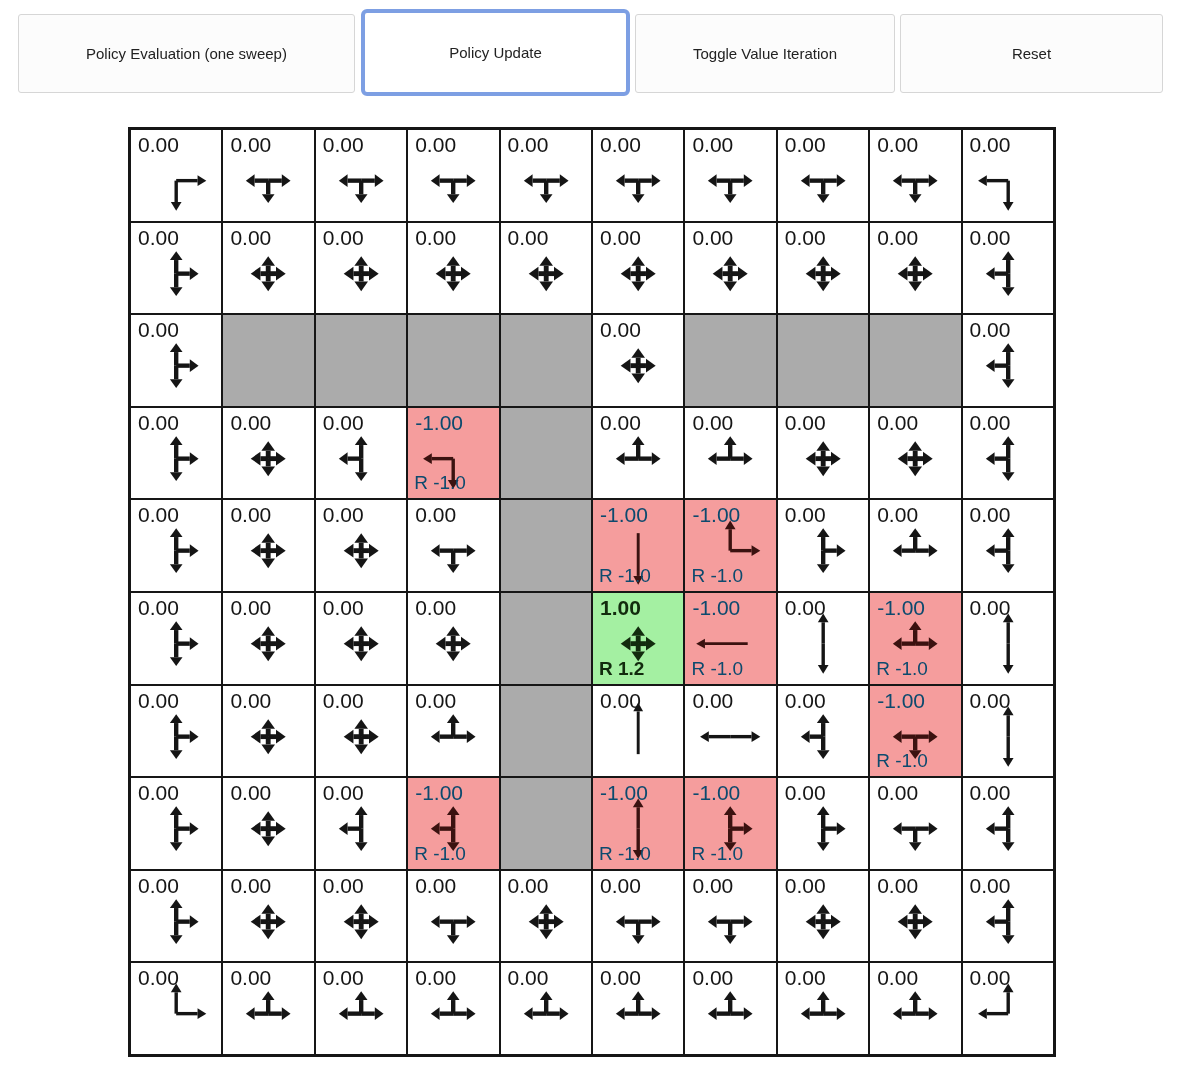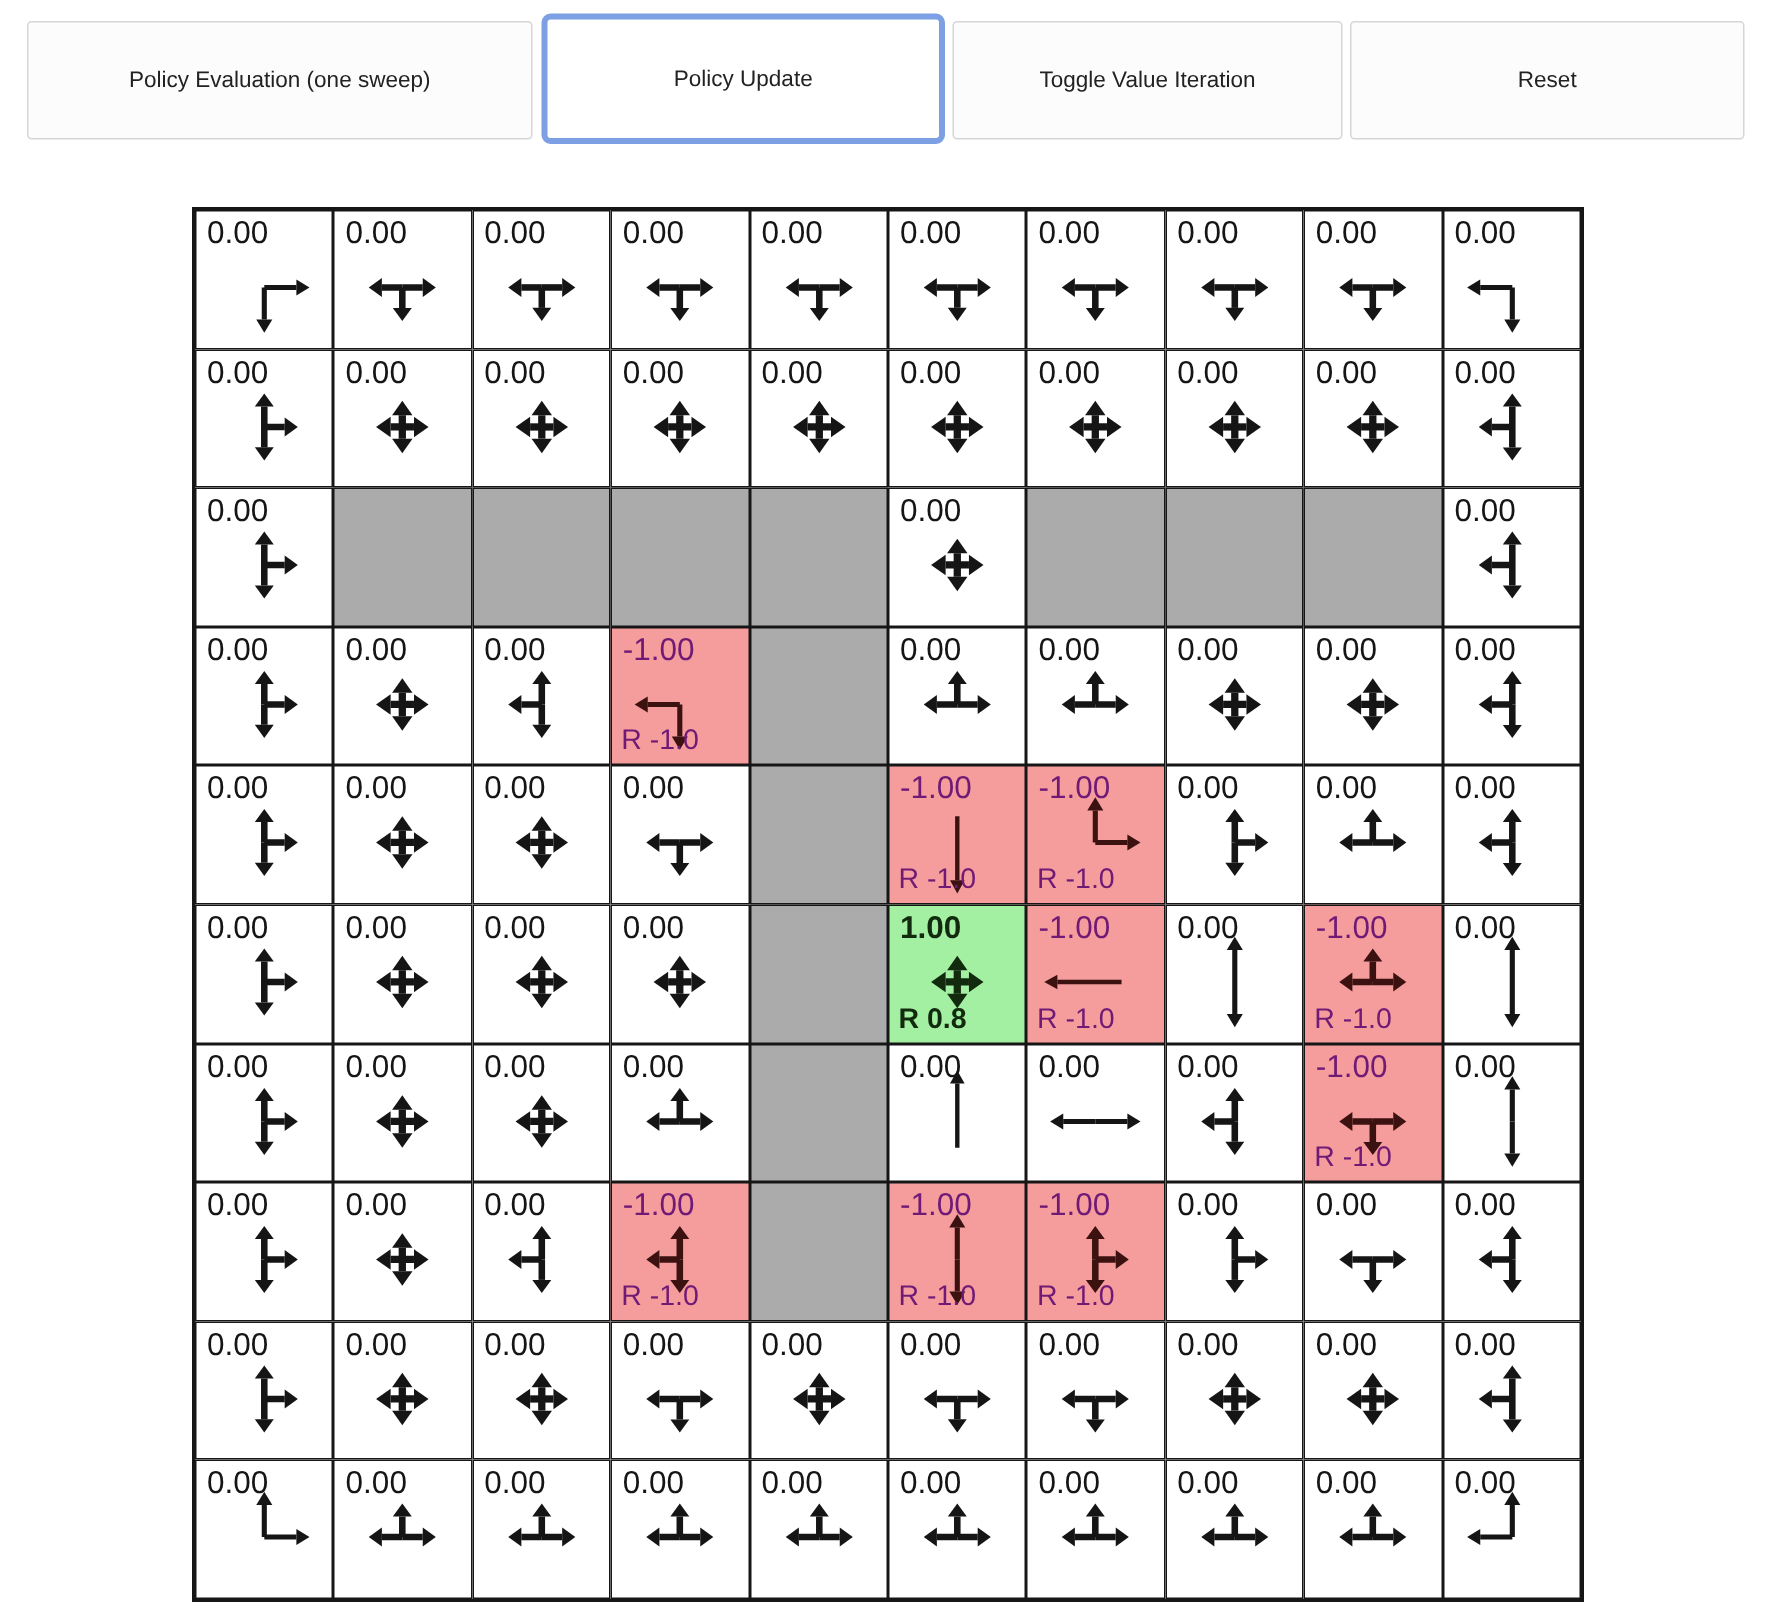--- a/index.html
+++ b/index.html
@@ -19,36 +19,36 @@
     background:#ffffff;
     border:4px solid var(--accent,#7d9fe3);border-radius:6px;
   }
   #btn-eval  {left:18px; top:14px; width:337px; height:79px;}
   #btn-update{left:361px;top:9px;  width:269px; height:87px;}
   #btn-toggle{left:635px;top:14px; width:260px; height:79px;}
   #btn-reset {left:900px;top:14px; width:263px; height:79px;}
 
   
   #grid{
-    position:absolute;left:128px;top:138px;width:928px;height:930px;
+    position:absolute;left:128px;top:127px;width:928px;height:930px;
     display:grid;grid-template-columns:repeat(10,1fr);grid-template-rows:repeat(10,1fr);
     border:2px solid var(--line,#161616);box-sizing:border-box;background:#ffffff;
   }
   .cell{
     position:relative;border:1px solid var(--line,#161616);box-sizing:border-box;
     background:#ffffff;overflow:hidden;
   }
   .cell.wall{background:var(--wall,#ababab);}
   .cell.negative{background:var(--neg,#f59d9d);}
   .cell.positive{background:var(--pos,#a4f0a2);font-weight:bold;}
   .val{
     position:absolute;left:7px;top:3px;font-size:21px;line-height:1.15;
     color:#151515;white-space:nowrap;
   }
-  .cell.negative .val,.cell.negative .rlabel{color:#701a75;}
+  .cell.negative .val,.cell.negative .rlabel{color:#0c4a6e;}
   .cell.positive .val,.cell.positive .rlabel{color:#122b0e;}
   .rlabel{
     position:absolute;left:6px;bottom:4px;font-size:19px;color:#151515;white-space:nowrap;
   }
   .arrows{position:absolute;left:0;top:0;width:100%;height:100%;pointer-events:none;}
 </style>
 </head>
 <body>
 
 <div class="toolbar">
@@ -594,21 +594,21 @@
       <svg viewBox="0 0 93 93" class="arrows">
         <line x1="46.5" y1="52" x2="46.5" y2="44" stroke="#122b0e" stroke-width="5"></line>
         <polygon points="53.5,44 39.5,44 46.5,34" fill="#122b0e"></polygon>
         <line x1="46.5" y1="52" x2="38.5" y2="52" stroke="#122b0e" stroke-width="5"></line>
         <polygon points="38.5,45 38.5,59 28.5,52" fill="#122b0e"></polygon>
         <line x1="46.5" y1="52" x2="54.5" y2="52" stroke="#122b0e" stroke-width="5"></line>
         <polygon points="54.5,59 54.5,45 64.5,52" fill="#122b0e"></polygon>
         <line x1="46.5" y1="52" x2="46.5" y2="60" stroke="#122b0e" stroke-width="5"></line>
         <polygon points="39.5,60 53.5,60 46.5,70" fill="#122b0e"></polygon>
       </svg>
-      <div class="rlabel">R 0.8</div>
+      <div class="rlabel">R 1.2</div>
     </div>
     <div class="cell negative">
       <div class="val">-1.00</div>
       <svg viewBox="0 0 93 93" class="arrows">
         <line x1="64.5" y1="52" x2="20.5" y2="52" stroke="#3b1210" stroke-width="3"></line>
         <polygon points="20.5,47 20.5,57 11.5,52" fill="#3b1210"></polygon>
       </svg>
       <div class="rlabel">R -1.0</div>
     </div>
     <div class="cell">

